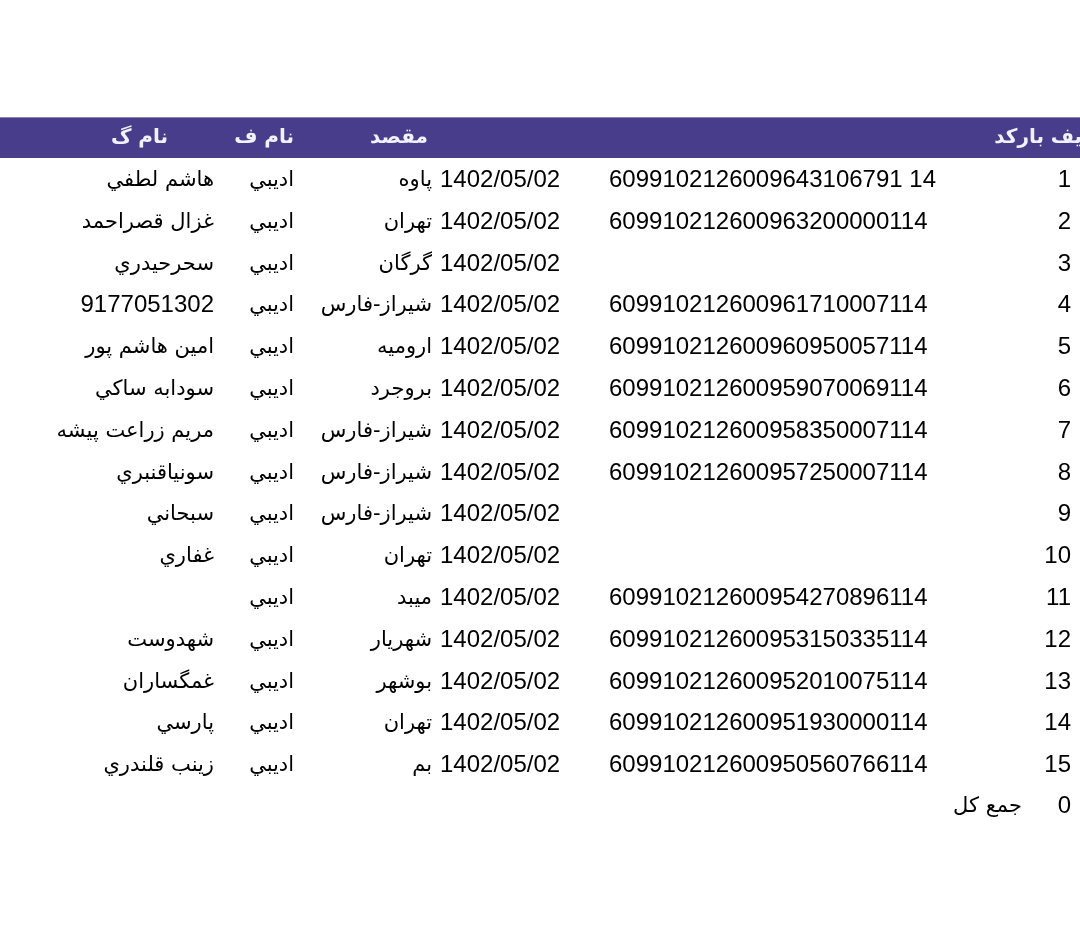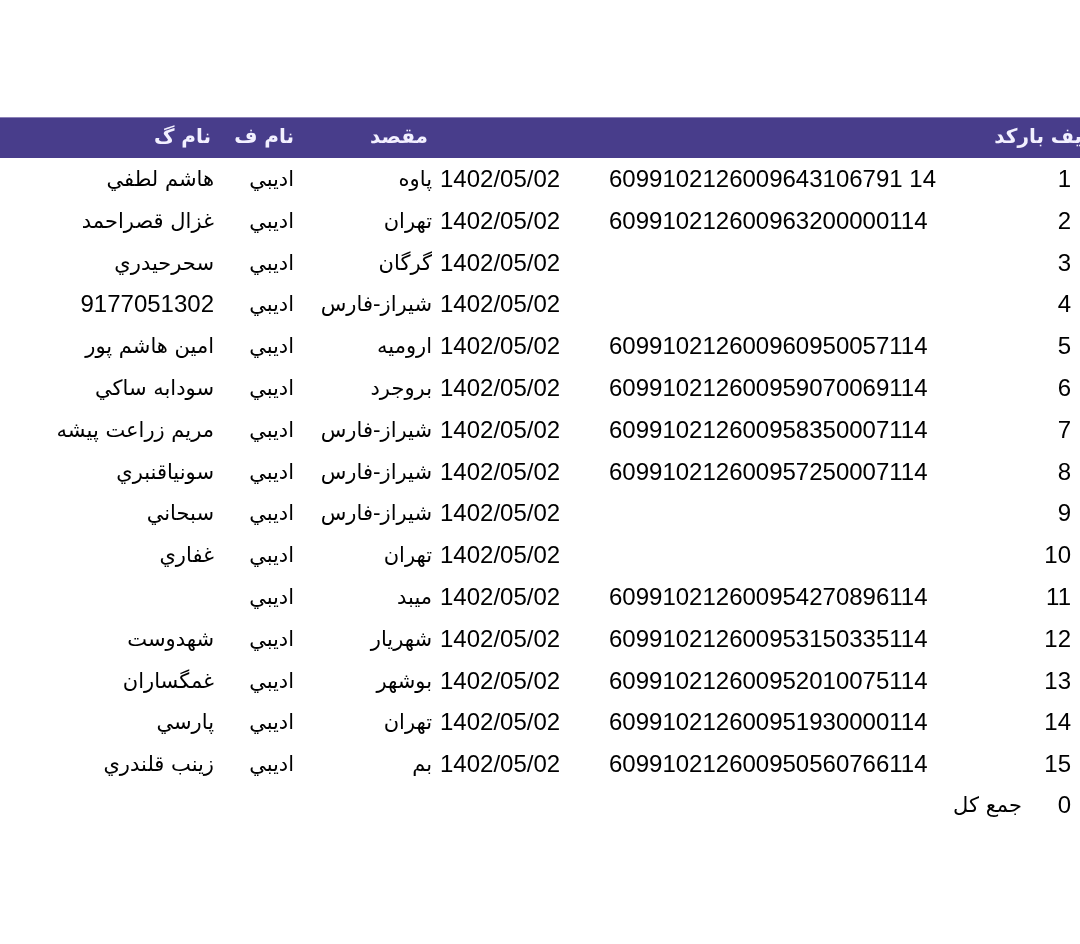--- a/index.html
+++ b/index.html
@@ -72,21 +72,21 @@
 <body>
 
 <div class="sheet">
 
   <div class="header-bar">
     <span class="hcell" style="right:-2px;">يف</span>
     <span class="hcell" style="right:36px;">باركد</span>
     <span class="hcell" style="right:480px;margin-top:36px;">تاريخ ثبت</span>
     <span class="hcell" style="right:652px;">مقصد</span>
     <span class="hcell" style="right:786px;">نام ف</span>
-    <span class="hcell" style="right:869px;text-align:center;">نام گ</span>
+    <span class="hcell" style="right:912px;text-align:center;">نام گ</span>
   </div>
 
   <div id="rows">
       <div class="row" style="top: 158px;">
         <span class="cell num c-idx">1</span>
         <span class="cell num c-barcode">6099102126009643106791 14</span>
         <span class="cell num c-date">1402/05/02</span>
         <span class="cell fa c-dest">پاوه</span>
         <span class="cell fa c-fname">اديبي</span>
         <span class="cell fa c-lname">هاشم لطفي</span>
@@ -101,20 +101,21 @@
       </div>
       <div class="row" style="top: 241.6px;">
         <span class="cell num c-idx">3</span>
         <span class="cell num c-date">1402/05/02</span>
         <span class="cell fa c-dest">گرگان</span>
         <span class="cell fa c-fname">اديبي</span>
         <span class="cell fa c-lname">سحرحيدري</span>
       </div>
       <div class="row" style="top: 283.4px;">
         <span class="cell num c-idx">4</span>
+        <span class="cell num c-barcode">609910212600961710007114</span>
         <span class="cell num c-date">1402/05/02</span>
         <span class="cell fa c-dest">شيراز-فارس</span>
         <span class="cell fa c-fname">اديبي</span>
         <span class="cell c-lname num">9177051302</span>
       </div>
       <div class="row" style="top: 325.2px;">
         <span class="cell num c-idx">5</span>
         <span class="cell num c-barcode">609910212600960950057114</span>
         <span class="cell num c-date">1402/05/02</span>
         <span class="cell fa c-dest">اروميه</span>

